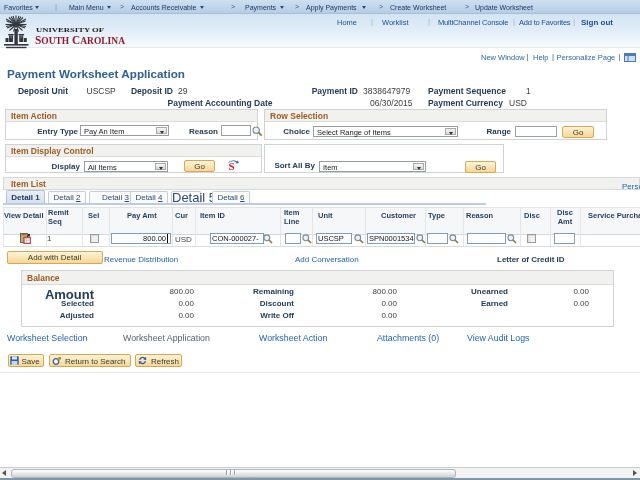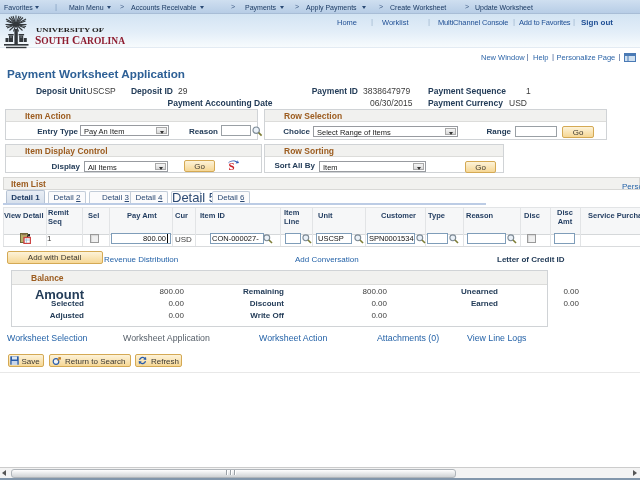--- a/index.html
+++ b/index.html
@@ -20,21 +20,21 @@
 .hlink { position:absolute; top:4px; font-size:7.5px; color:#1f4f94; white-space:nowrap; }
 .hsep { position:absolute; top:3px; font-size:8px; color:#9db4cd; }
 .nw { position:absolute; top:53px; font-size:7.5px; color:#2d65a8; white-space:nowrap; }
 .nwsep { position:absolute; top:52px; font-size:8px; color:#3d5a8e; }
 #title { left:7px; top:66.5px; font-size:11.7px; font-weight:bold; color:#2e6096; }
 .lbl { font-size:8.5px; font-weight:bold; color:#233c58; white-space:nowrap; }
 .val { font-size:8.5px; color:#3c3c3c; white-space:nowrap; }
 .gbox { position:absolute; border:1px solid #d0d3d6; background:#fff; }
 .ghead { position:absolute; left:0; top:0; right:0; height:12px; background:#f1f1ef;
   border-bottom:1px solid #dcdcda; color:#9c5c1f; font-weight:bold; font-size:8.5px;
-  line-height:12px; padding-left:19px; }
+  line-height:12px; padding-left:5px; }
 .flbl { position:absolute; font-size:8px; font-weight:bold; color:#233c58;
   text-align:right; white-space:nowrap; }
 .sel { position:absolute; background:#fff; border:1px solid #989ba0; font-size:7.5px;
   color:#1a1a1a; }
 .sel .st { position:absolute; left:3px; top:1px; white-space:nowrap; }
 .sel .sb { position:absolute; right:1px; top:1px; bottom:1px; width:11px;
   background:linear-gradient(#f6f6f6,#d8d8d8); border:1px solid #a9a9a9; }
 .sel .sb:after { content:""; position:absolute; left:2.5px; top:3px; width:0; height:0;
   border-left:2.5px solid transparent; border-right:2.5px solid transparent;
   border-top:3px solid #333; }
@@ -135,21 +135,21 @@
   <span class="abs nw" style="left:556.5px">Personalize Page</span>
   <span class="abs nwsep" style="left:618.5px">|</span>
   <svg class="abs" style="left:623.5px;top:53px" width="12" height="9" viewBox="0 0 12 9">
     <rect x="0.5" y="0.5" width="11" height="8" fill="#cfe0f0" stroke="#4a7ab5"></rect>
     <rect x="0.5" y="0.5" width="11" height="2.5" fill="#4a7ab5"></rect>
     <line x1="4" y1="3" x2="4" y2="9" stroke="#4a7ab5" stroke-width="1"></line>
   </svg>
 
   <div class="abs" id="title">Payment Worksheet Application</div>
 
-  <span class="abs lbl" style="left:0;top:85.5px;width:86px;text-align:right">Deposit Unit</span>
+  <span class="abs lbl" style="left:0;top:85.5px;width:86px;text-align:center">Deposit Unit</span>
   <span class="abs val" style="left:86.5px;top:85.5px">USCSP</span>
   <span class="abs lbl" style="left:0;top:85.5px;width:173px;text-align:right">Deposit ID</span>
   <span class="abs val" style="left:178px;top:85.5px">29</span>
   <span class="abs lbl" style="left:0;top:85.5px;width:358px;text-align:right">Payment ID</span>
   <span class="abs val" style="left:363px;top:85.5px">3838647979</span>
   <span class="abs lbl" style="left:0;top:85.5px;width:506px;text-align:right">Payment Sequence</span>
   <span class="abs val" style="left:526px;top:85.5px">1</span>
   <span class="abs lbl" style="left:0;top:97.5px;width:440px;text-align:center">Payment Accounting Date</span>
   <span class="abs val" style="left:370px;top:97.5px">06/30/2015</span>
   <span class="abs lbl" style="left:0;top:97.5px;width:503px;text-align:right">Payment Currency</span>
@@ -190,21 +190,20 @@
         <span class="sb"></span>
       </div>
     <div class="btn" style="left:178px;top:15px;width:31px;height:12px;line-height:11px">Go</div>
     <svg class="abs" style="left:221px;top:14px" width="12" height="12" viewBox="0 0 12 12">
       <text x="1.5" y="10.5" font-size="11" font-weight="bold" fill="#cc2028" font-family="Liberation Serif,serif">S</text>
       <path d="M1,4.5 C2,1.2 7.5,0.6 10.5,2.8 L10.5,1 L12,4 L8.5,4.6 L9.5,3.4 C7,1.6 3.5,2 1,4.5 Z" fill="#2b55b0"></path>
     </svg>
   </div>
 
   <div class="gbox" style="left:264px;top:144px;width:240px;height:29px">
-    <div class="ghead">Row Sorting</div>
     <span class="flbl" style="left:0;top:16px;width:50px">Sort All By</span>
     <div class="sel" style="left:54px;top:16px;width:107px;height:11px">
         <span class="st">Item</span>
         <span class="sb"></span>
       </div>
     <div class="btn" style="left:200px;top:16px;width:31px;height:12px;line-height:11px">Go</div>
   </div>
 
   <div class="abs" style="left:3px;top:177px;width:637px;height:13px;background:#f1f1ef;border:1px solid #d8d8d6"></div>
   <span class="abs" style="left:11px;top:178.5px;font-size:8.5px;font-weight:bold;color:#9c5c1f">Item List</span>
@@ -293,21 +292,21 @@
     <line x1="6" y1="6" x2="9" y2="9" stroke="#7d7d35" stroke-width="1.6"></line>
   </svg>
   <div class="chk" style="left:527px;top:234px"></div>
   <div class="inp" style="left:554px;top:233px;width:21px;height:11px"></div>
 
   <div class="btn" style="left:6.5px;top:250.5px;width:96px;height:13px;line-height:12px">Add with Detail</div>
   <span class="abs link" style="left:104px;top:255px">Revenue Distribution</span>
   <span class="abs link" style="left:295px;top:255px">Add Conversation</span>
   <span class="abs" style="left:497px;top:254.5px;font-size:8px;font-weight:bold;color:#233c58">Letter of Credit ID</span>
 
-  <div class="gbox" style="left:11px;top:270px;width:537px;height:57px">
+  <div class="gbox" style="left:21px;top:270px;width:593px;height:57px">
     <div class="ghead" style="height:14px;line-height:14px">Balance</div>
     <span class="flbl" style="left:0;top:16px;width:72px;font-size:13px">Amount</span>
     <span class="abs val" style="left:112px;top:16px;width:60px;text-align:right;font-size:8px">800.00</span>
     <span class="flbl" style="left:200px;top:16px;width:72px;font-size:8px">Remaining</span>
     <span class="abs val" style="left:315px;top:16px;width:60px;text-align:right;font-size:8px">800.00</span>
     <span class="flbl" style="left:414px;top:16px;width:72px;font-size:8px">Unearned</span>
     <span class="abs val" style="left:507px;top:16px;width:60px;text-align:right;font-size:8px">0.00</span>
     <span class="flbl" style="left:0;top:28px;width:72px;font-size:8px">Selected</span>
     <span class="abs val" style="left:112px;top:28px;width:60px;text-align:right;font-size:8px">0.00</span>
     <span class="flbl" style="left:200px;top:28px;width:72px;font-size:8px">Discount</span>
@@ -317,21 +316,21 @@
     <span class="flbl" style="left:0;top:40px;width:72px;font-size:8px">Adjusted</span>
     <span class="abs val" style="left:112px;top:40px;width:60px;text-align:right;font-size:8px">0.00</span>
     <span class="flbl" style="left:200px;top:40px;width:72px;font-size:8px">Write Off</span>
     <span class="abs val" style="left:315px;top:40px;width:60px;text-align:right;font-size:8px">0.00</span>
   </div>
 
   <span class="abs blink" style="left:7px;top:333px">Worksheet Selection</span>
   <span class="abs" style="left:123px;top:333px;font-size:8.8px;color:#555e68">Worksheet Application</span>
   <span class="abs blink" style="left:259px;top:333px">Worksheet Action</span>
   <span class="abs blink" style="left:377px;top:333px">Attachments (0)</span>
-  <span class="abs blink" style="left:467px;top:333px">View Line Logs</span>
+  <span class="abs blink" style="left:467px;top:333px">View Audit Logs</span>
 
   <div class="btn" style="left:7.5px;top:353.5px;width:36px;height:13.5px;line-height:13px;text-align:left;padding-left:13px">Save</div>
   <svg class="abs" style="left:10px;top:356px" width="9" height="9" viewBox="0 0 9 9">
     <rect x="0.3" y="0.3" width="8.4" height="8.4" fill="#2a5caa"></rect>
     <rect x="2" y="0.5" width="5" height="3" fill="#dce7f3"></rect>
     <rect x="1.6" y="5" width="5.8" height="4" fill="#c9d6e8"></rect>
   </svg>
   <div class="btn" style="left:49px;top:353.5px;width:82px;height:13.5px;line-height:13px;text-align:left;padding-left:15px">Return to Search</div>
   <svg class="abs" style="left:52px;top:355.5px" width="10" height="10" viewBox="0 0 10 10">
     <circle cx="4" cy="5.5" r="2.8" fill="#eef3f8" stroke="#2a5caa" stroke-width="1.2"></circle>

